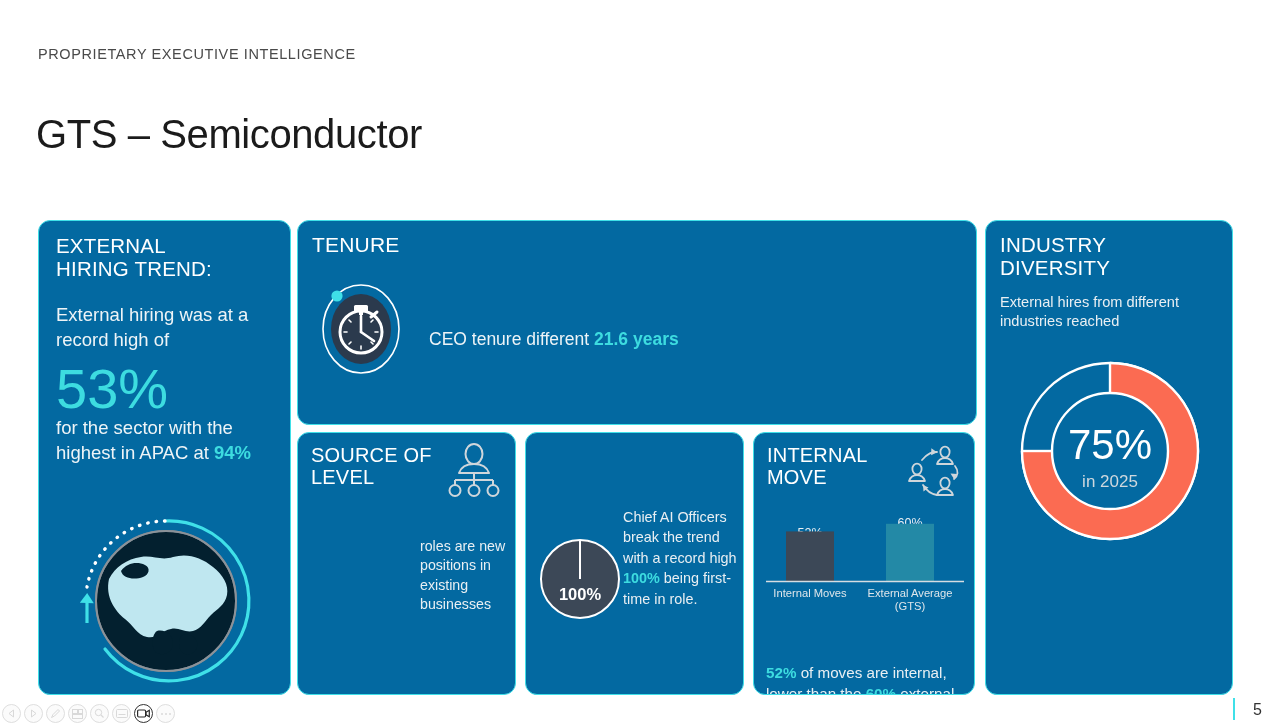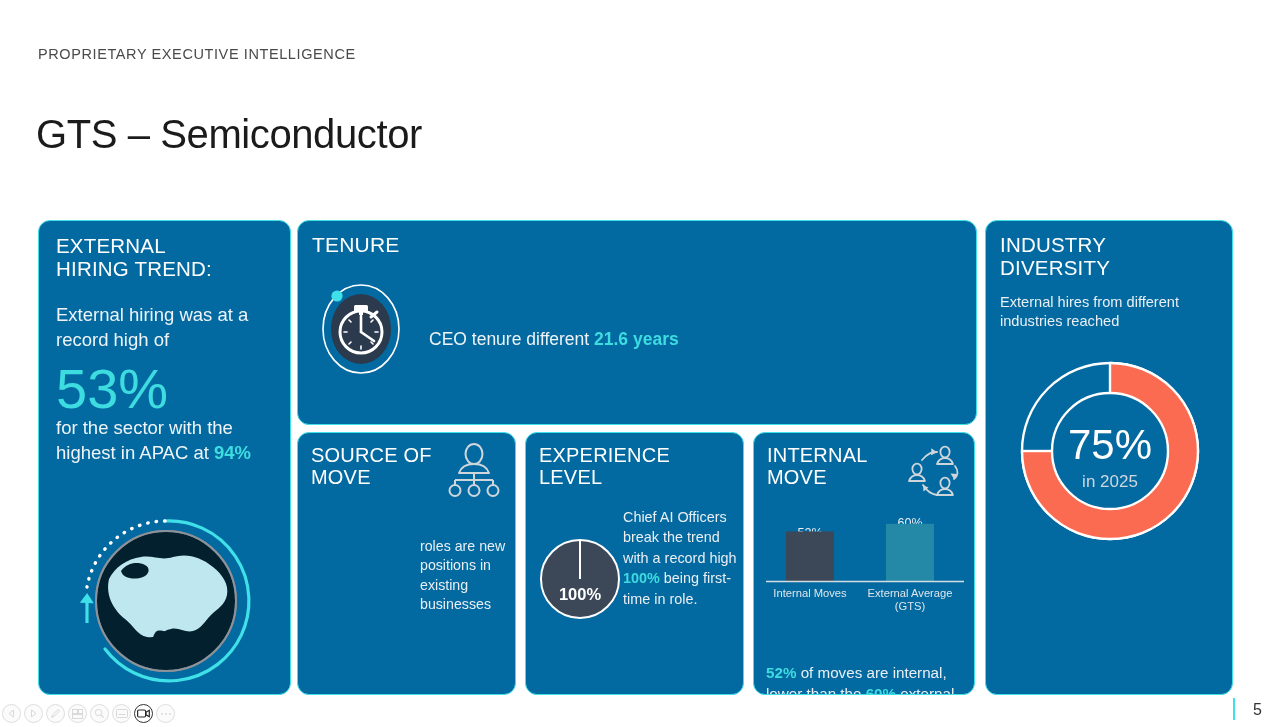--- a/index.html
+++ b/index.html
@@ -189,21 +189,21 @@
         </g>
         <circle cx="19" cy="19" r="5.6" fill="#3FE0E8"></circle>
       </svg>
     </div>
 
     <div class="tenure-text"><span>CEO tenure different </span><b>21.6 years</b></div>
   </div>
 
   <div class="card" id="card-source">
     <div class="card-title">SOURCE OF
-MOVE</div>
+LEVEL</div>
 
     <div class="corner-icon">
       <svg viewBox="0 0 58 56" width="58" height="56">
         <ellipse cx="29" cy="11" rx="8.5" ry="10" fill="none" stroke="#cfd6db" stroke-width="2"></ellipse>
         <path d="M14 30 C16 24 22 21 29 21 C36 21 42 24 44 30 Z" fill="none" stroke="#cfd6db" stroke-width="2" stroke-linejoin="round"></path>
         <line x1="29" y1="30" x2="29" y2="37" stroke="#cfd6db" stroke-width="2"></line>
         <line x1="10" y1="37" x2="48" y2="37" stroke="#cfd6db" stroke-width="2"></line>
         <line x1="10" y1="37" x2="10" y2="42" stroke="#cfd6db" stroke-width="2"></line>
         <line x1="29" y1="37" x2="29" y2="42" stroke="#cfd6db" stroke-width="2"></line>
         <line x1="48" y1="37" x2="48" y2="42" stroke="#cfd6db" stroke-width="2"></line>
@@ -211,22 +211,20 @@
         <circle cx="29" cy="47.5" r="5.5" fill="none" stroke="#cfd6db" stroke-width="2"></circle>
         <circle cx="48" cy="47.5" r="5.5" fill="none" stroke="#cfd6db" stroke-width="2"></circle>
       </svg>
     </div>
 
 
     <div class="source-text">roles are new positions in existing businesses</div>
   </div>
 
   <div class="card" id="card-experience">
-    <div class="card-title">EXPERIENCE
-LEVEL</div>
 
     <div class="gauge-100">
       <svg viewBox="0 0 84 84" width="84" height="84">
         <circle cx="42" cy="42" r="39" fill="#3C4857" stroke="#ffffff" stroke-width="2"></circle>
         <line x1="42" y1="3" x2="42" y2="42" stroke="#ffffff" stroke-width="2"></line>
         <text x="42" y="63" text-anchor="middle" fill="#ffffff" font-size="16.5" font-family="Liberation Sans, sans-serif" font-weight="700">100%</text>
       </svg>
     </div>
 
     <div class="exp-text"><span>Chief AI Officers break the trend with a record high </span><b>100%</b><span> being first-time in role.</span></div>

